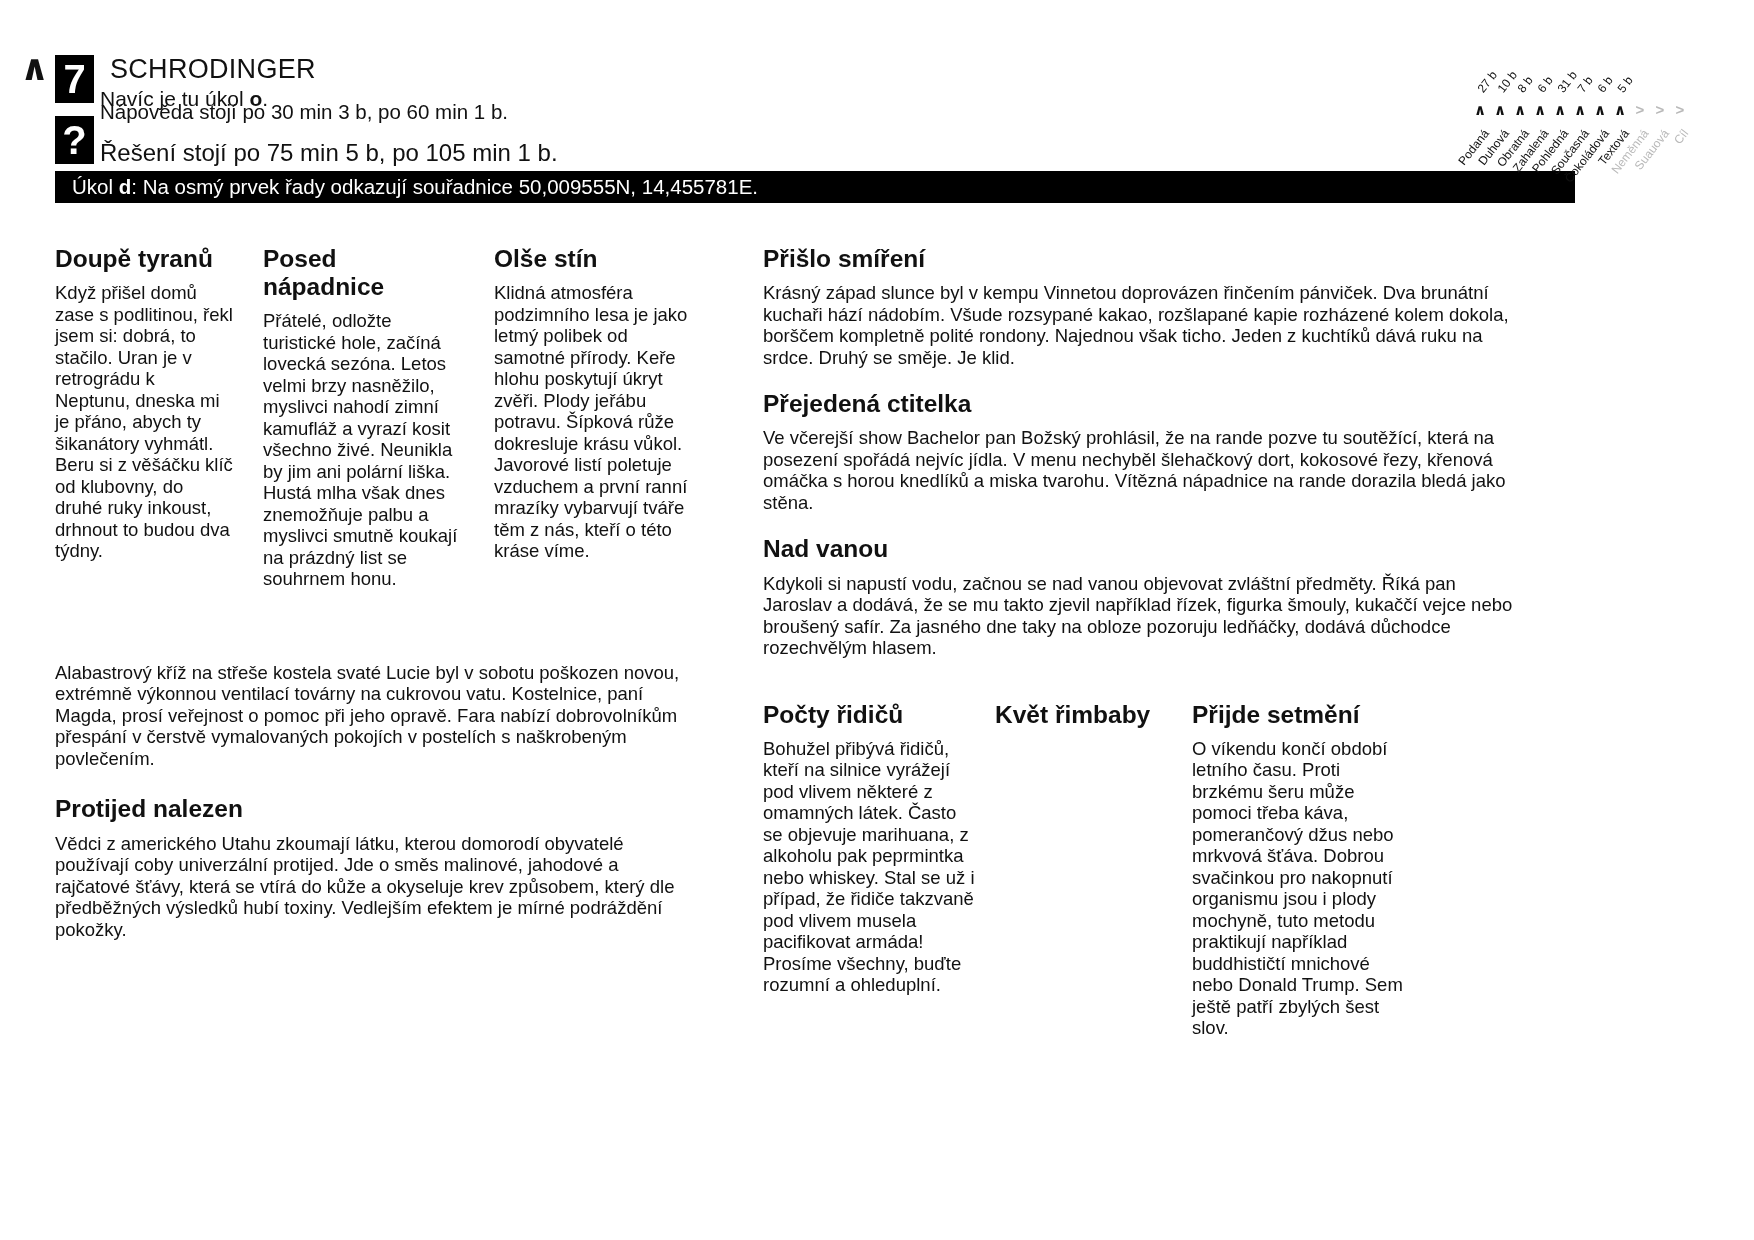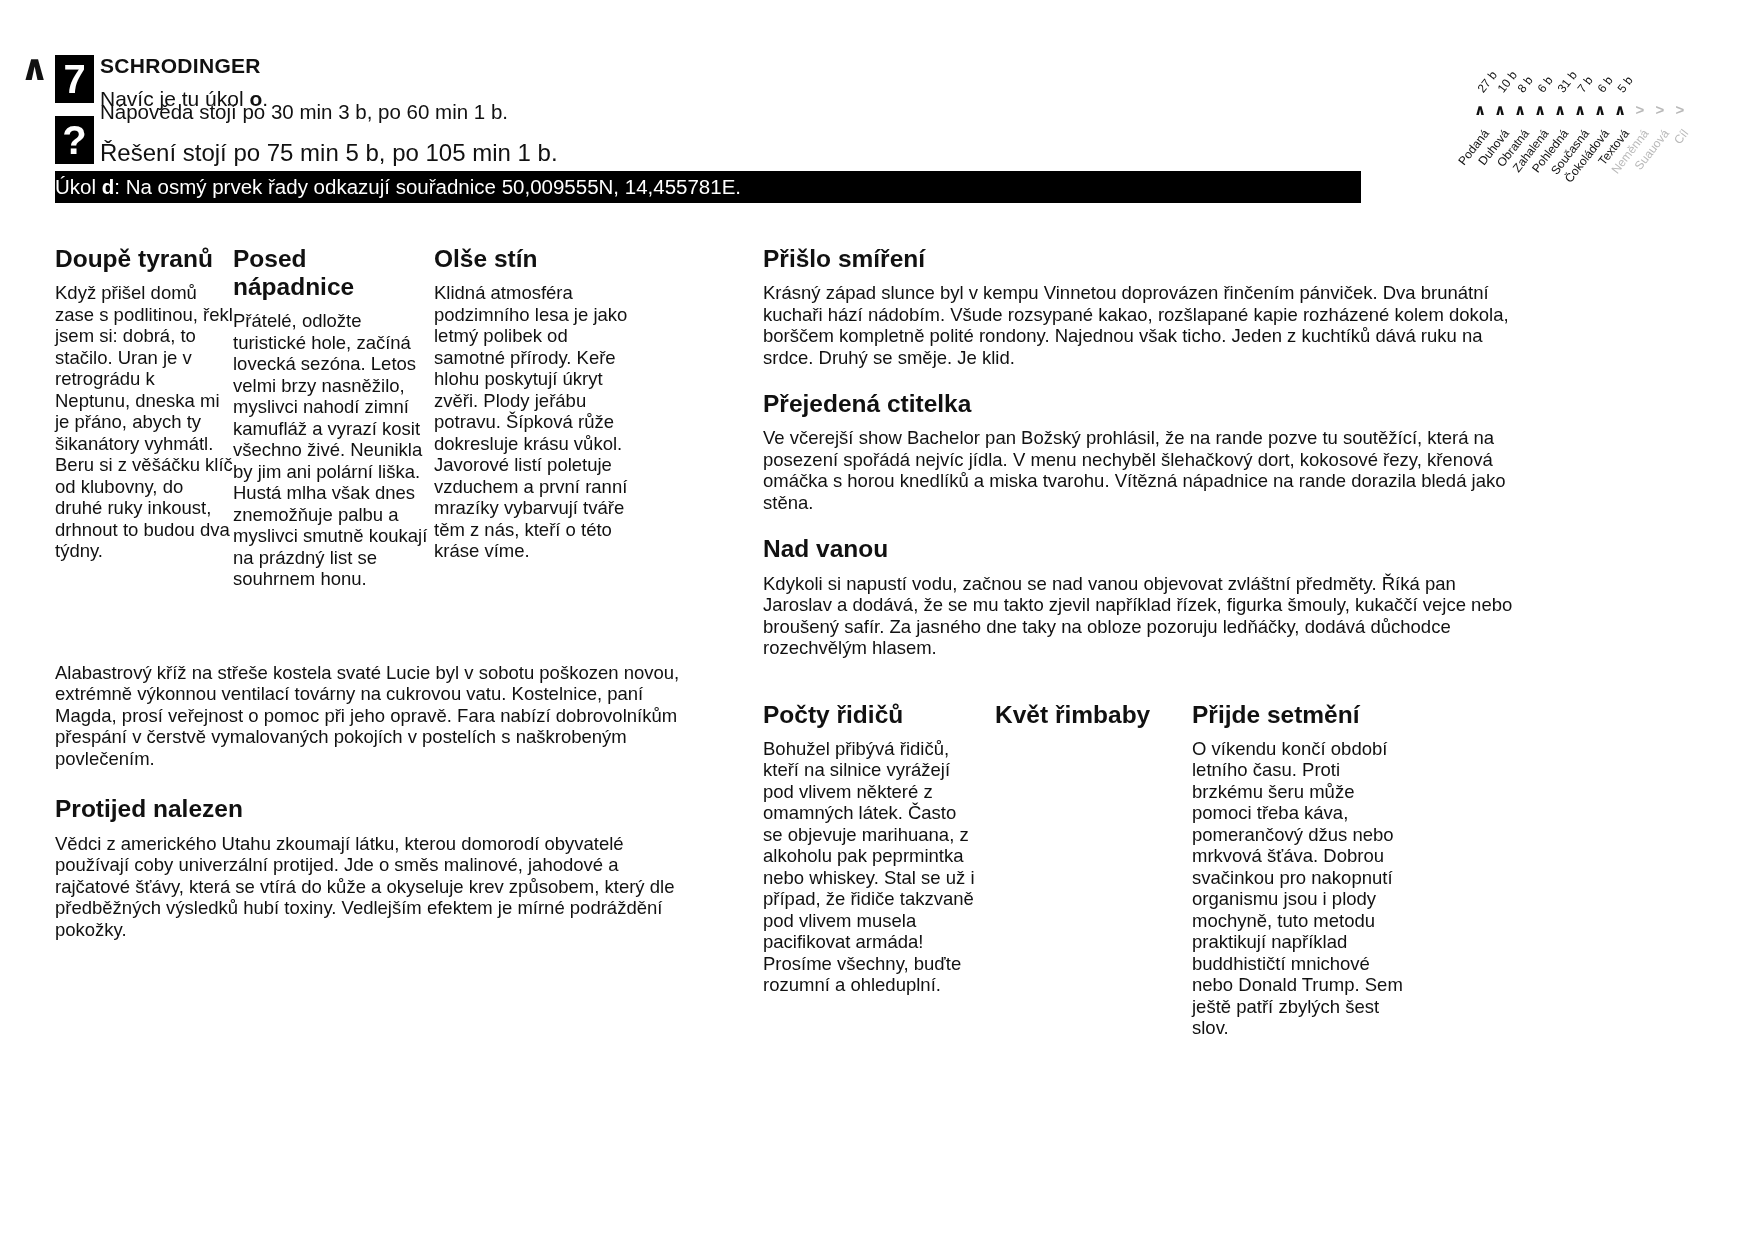--- a/index.html
+++ b/index.html
@@ -6,44 +6,44 @@
   .page{
     position:relative;width:1754px;height:1240px;background:#ffffff;color:#111111;
     font-family:"Liberation Sans","DejaVu Sans",sans-serif;overflow:hidden;
   }
   
   .logo{position:absolute;left:20px;top:50px;font-size:36px;font-weight:900;line-height:1;}
   .badge{position:absolute;left:55px;width:39px;height:48px;background:#000;color:#fff;
          display:flex;align-items:center;justify-content:center;font-weight:700;}
   .badge-seven{top:55px;font-size:40px;}
   .badge-question{top:116px;font-size:40px;}
-  .head-title{position:absolute;left:100px;top:54px;font-size:21px;font-weight:700;letter-spacing:.3px;}
+  .head-title{position:absolute;left:110px;top:54px;font-size:27px;font-weight:400;letter-spacing:.3px;}
   .head-sub{position:absolute;left:100px;top:87px;font-size:21px;}
   .hint-line1{position:absolute;left:100px;top:100px;font-size:20.5px;}
   .hint-line2{position:absolute;left:100px;top:139px;font-size:24px;}
   .bold{font-weight:700;}
   
-  .taskbar{position:absolute;left:55px;top:171px;width:1306px;height:32px;background:#000;color:#fff;
-           font-size:20.5px;display:flex;align-items:center;padding-left:0;box-sizing:border-box;white-space:pre;}
+  .taskbar{position:absolute;left:55px;top:171px;width:1520px;height:32px;background:#000;color:#fff;
+           font-size:20.5px;display:flex;align-items:center;padding-left:17px;box-sizing:border-box;white-space:pre;}
   
   .tracker{position:absolute;top:50px;right:64px;display:flex;height:122px;}
   .titem{position:relative;width:20px;height:122px;}
   .t-arrow{position:absolute;top:52px;left:0;width:20px;text-align:center;font-size:15px;
            font-weight:700;line-height:16px;color:#111;}
   .t-points{position:absolute;top:34px;left:10px;white-space:nowrap;font-size:12px;
             transform-origin:0 50%;transform:rotate(-52deg);}
   .t-name{position:absolute;top:74px;right:4px;white-space:nowrap;font-size:12px;
           transform-origin:100% 50%;transform:rotate(-52deg);}
   .titem.future .t-arrow,.titem.future .t-name{color:#b9b9b9;}
   
   .main{position:absolute;left:55px;top:245px;width:1458px;display:grid;
         grid-template-columns:640px 750px;column-gap:68px;align-items:start;}
   .headline{font-size:24.5px;font-weight:700;margin:0 0 9px 0;line-height:1.15;}
   .body-text{font-size:18.5px;line-height:21.5px;margin:0;}
-  .trio-left{display:grid;grid-template-columns:178px 201px 201px;}
+  .trio-left{display:grid;grid-template-columns:178px 201px 201px;column-gap:30px;}
   .trio-right{display:grid;grid-template-columns:213px 178px 213px;column-gap:19px;margin-top:42px;}
   .section{margin-bottom:22px;}
   .section-upgrade{margin-top:50px;margin-bottom:26px;}
 </style>
 </head>
 <body>
 
 <div class="page">
 
   <div class="logo">∧</div>

